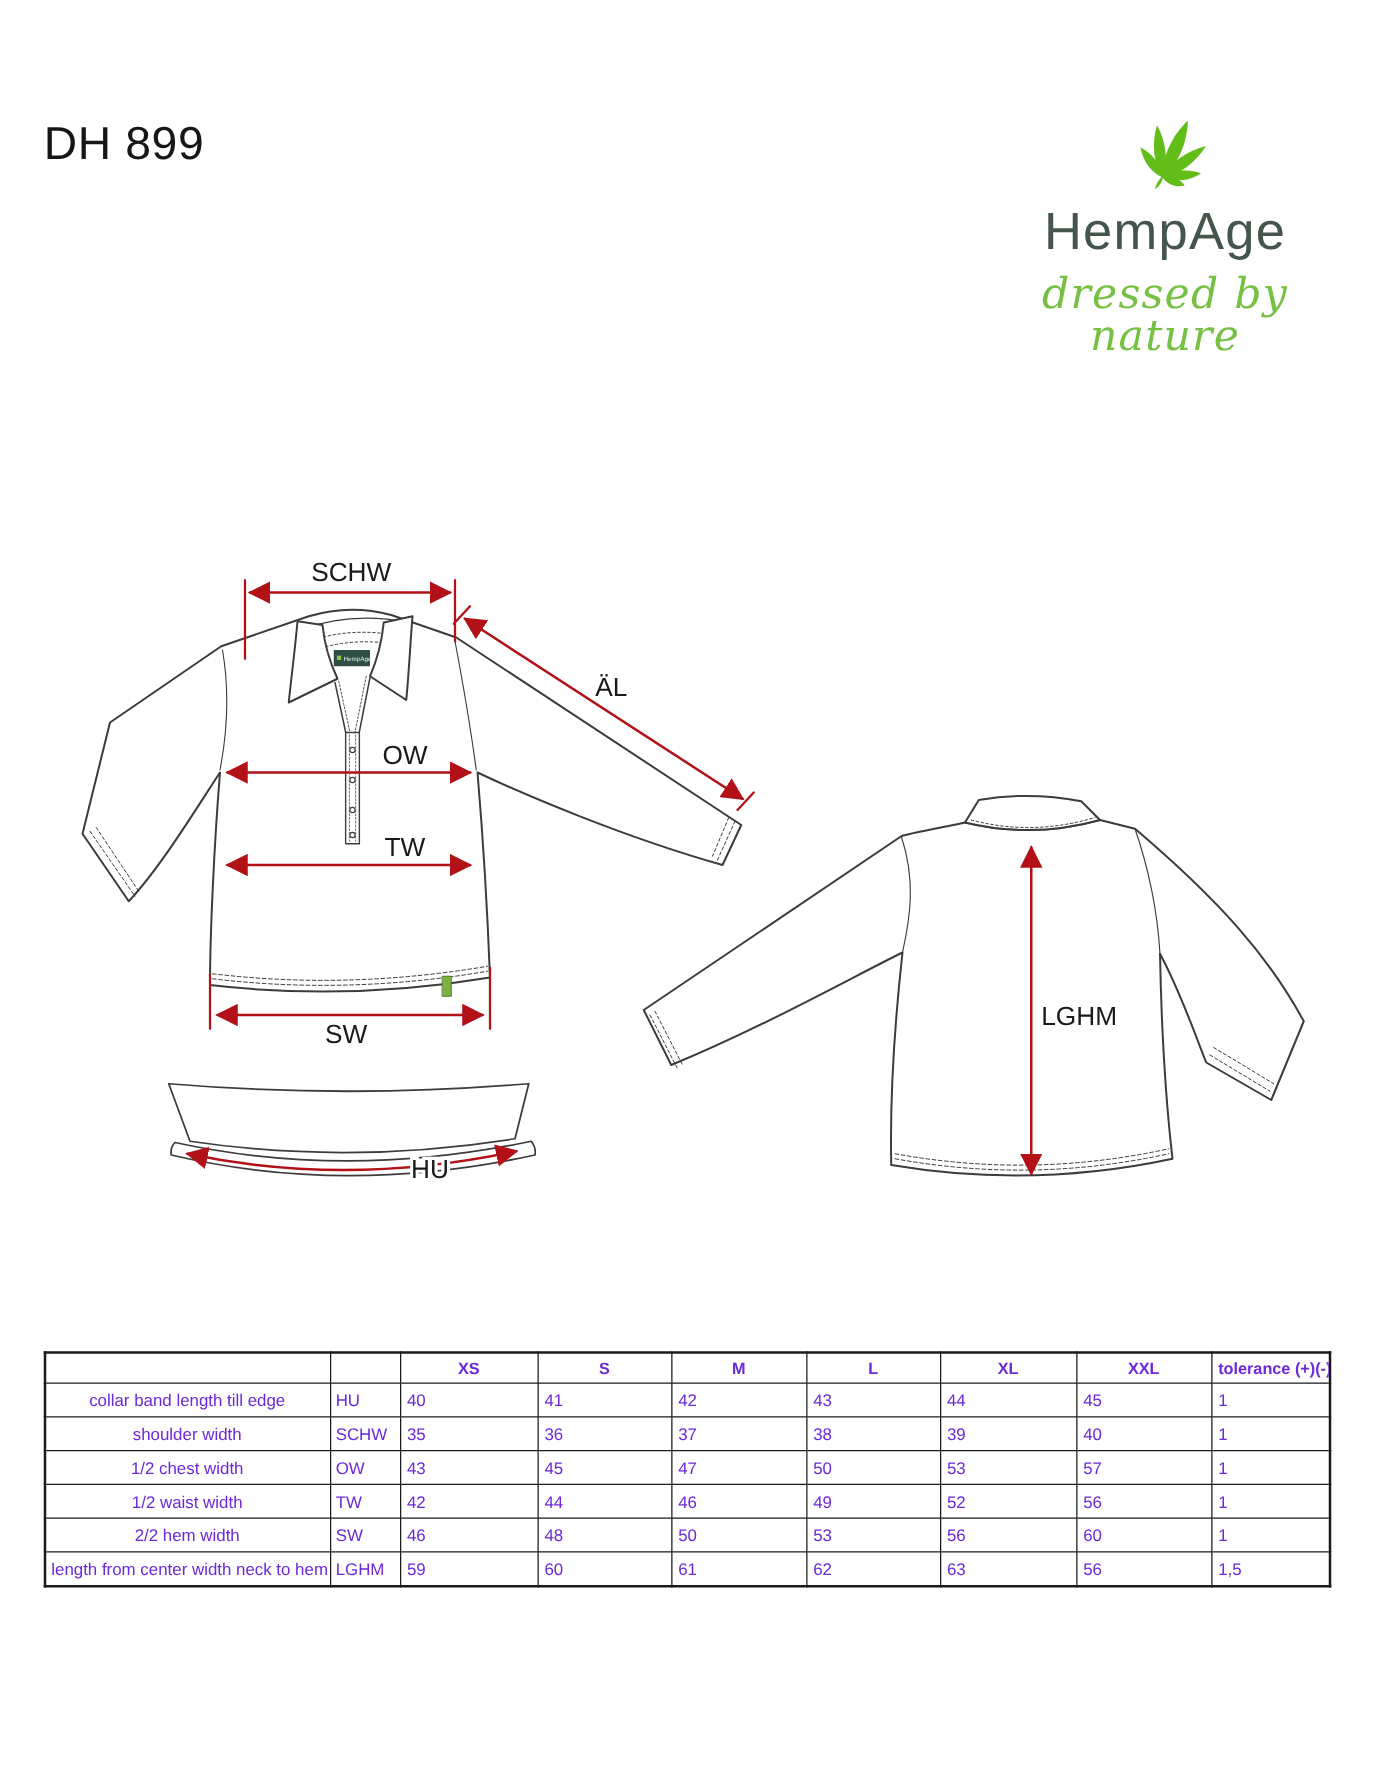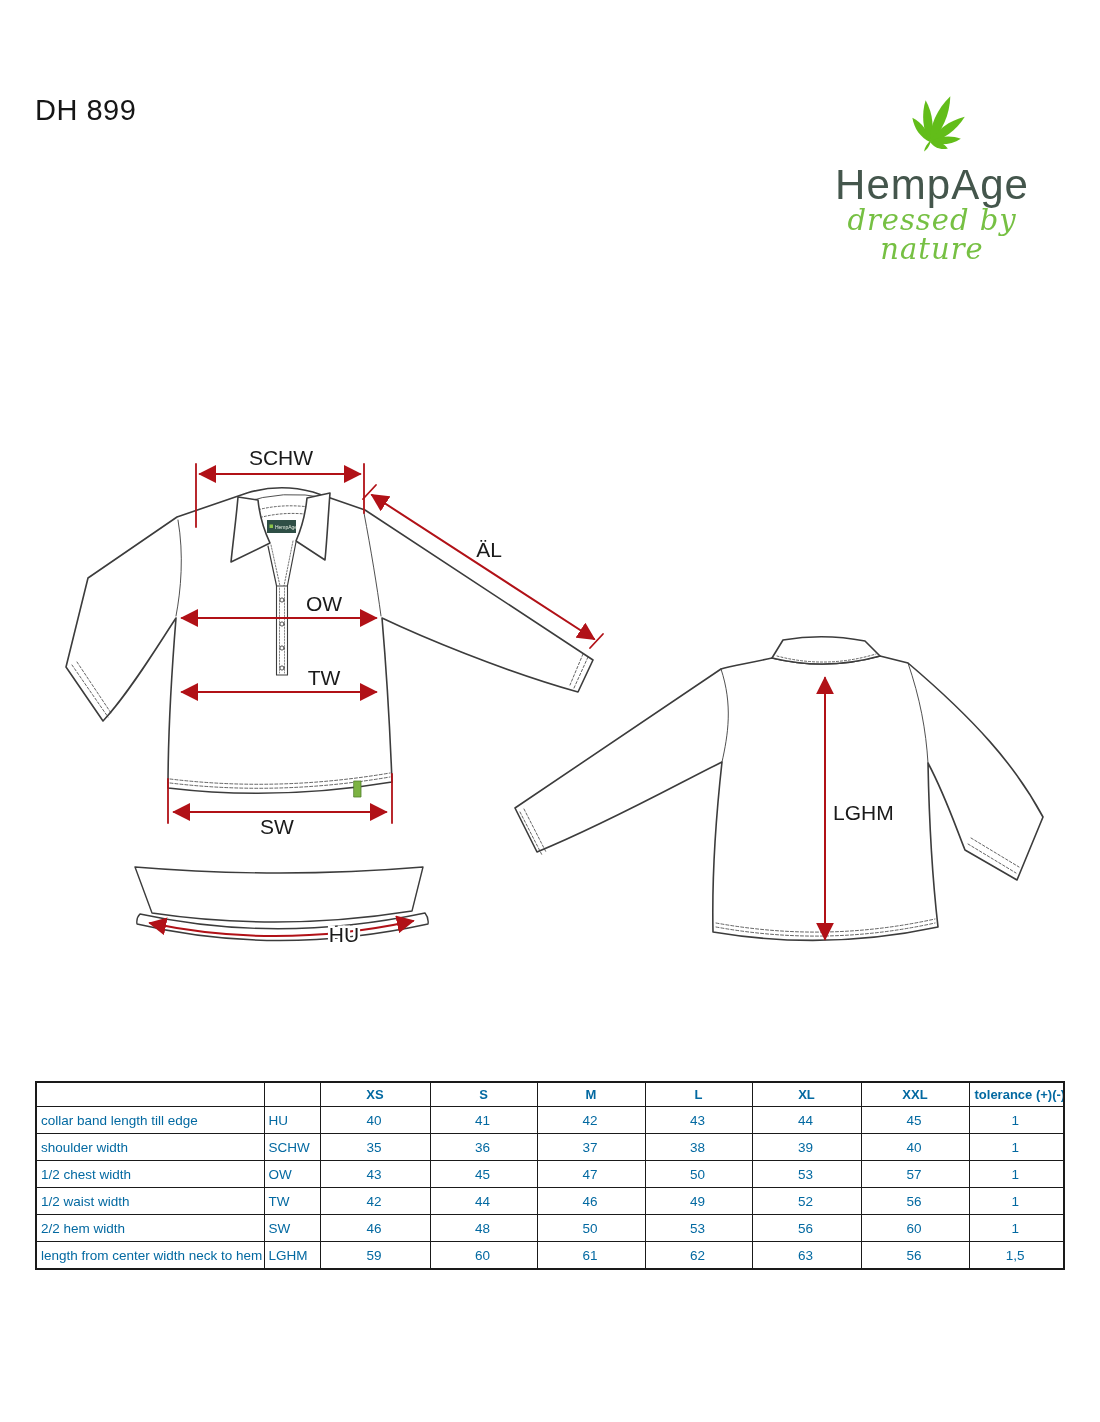--- a/index.html
+++ b/index.html
@@ -1,52 +1,52 @@
 <!DOCTYPE html>
 <html><head>
 <meta charset="utf-8">
 <style>
   html,body{margin:0;padding:0;}
   body{
     width:1100px;height:1422px;background:#ffffff;position:relative;
     font-family:"Liberation Sans",sans-serif;color:#161616;overflow:hidden;
   }
   .page-title{
-    position:absolute;left:35px;top:94px;font-size:29px;font-weight:normal;
+    position:absolute;left:35px;top:94px;font-size:37px;font-weight:normal;
     letter-spacing:0.5px;margin:0;color:#161616;
   }
   .logo{
     position:absolute;top:84px;right:58px;width:220px;text-align:center;
   }
   .logo .leaf{display:block;margin:0 auto;}
   .logo .brand{
     font-size:42px;color:#44564c;letter-spacing:1px;margin-top:10px;line-height:1;
   }
   .logo .tagline{
-    font-family:"DejaVu Serif",cursive;font-style:italic;font-size:29px;
-    color:#76c043;line-height:1;letter-spacing:1px;
+    font-family:"DejaVu Serif",cursive;font-style:italic;font-size:34px;
+    color:#76c043;margin-top:12px;line-height:1;letter-spacing:1px;
   }
   svg.diagram{position:absolute;left:0;top:430px;}
   svg text.mlabel{font-family:"Liberation Sans",sans-serif;font-size:21px;fill:#1a1a1a;}
   svg text.tagtext{font-family:"Liberation Sans",sans-serif;font-size:5px;fill:#e8f0e4;}
 
   table.sizes{
     position:absolute;left:35px;top:1081px;width:1028px;
     border-collapse:collapse;table-layout:fixed;
-    font-size:13.5px;color:#0369a1;
+    font-size:13.5px;color:#6d28d9;
   }
   table.sizes td,table.sizes th{
     border:1.5px solid #1a1a1a;padding:0 5px;overflow:hidden;white-space:nowrap;
   }
   table.sizes{border:2px solid #1a1a1a;}
   table.sizes tr.hdr th{height:23px;font-weight:bold;text-align:center;font-size:13px;}
   table.sizes tr.datarow td{height:26px;}
-  table.sizes td.desc{text-align:left;padding-left:4px;}
+  table.sizes td.desc{text-align:center;padding-left:4px;}
   table.sizes td.code{text-align:left;padding-left:4px;}
-  table.sizes td.num{text-align:center;padding-right:7px;}
+  table.sizes td.num{text-align:left;padding-right:7px;}
 </style>
 </head>
 <body>
 
 <div class="page">
 
   <h1 class="page-title">DH 899</h1>
 
   <div class="logo">
     <svg class="leaf" width="76" height="70" viewBox="0 0 76 70">

